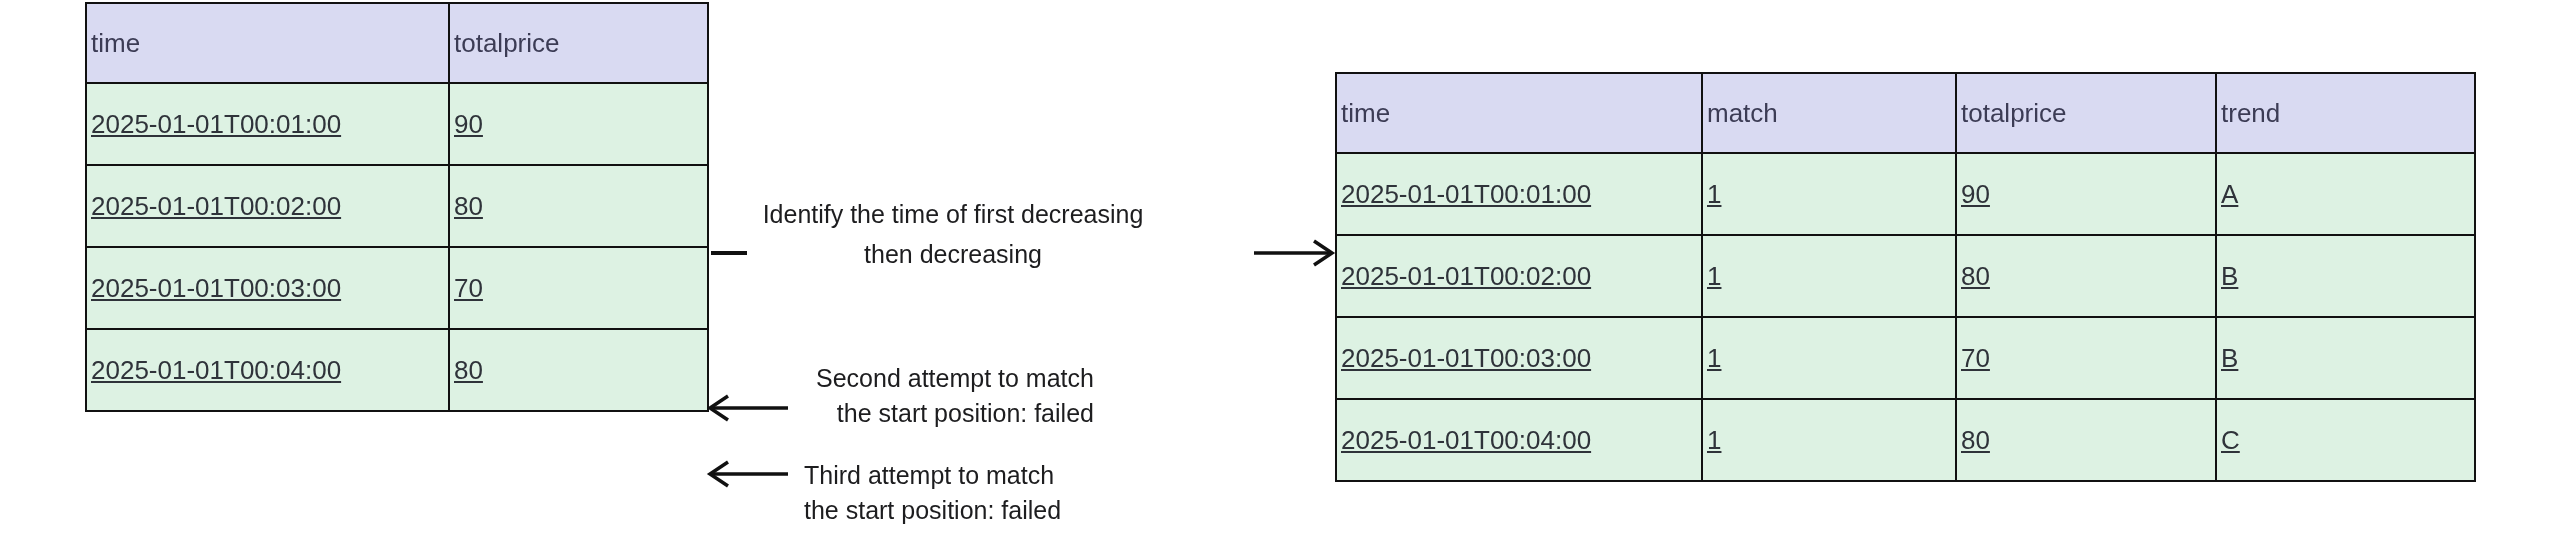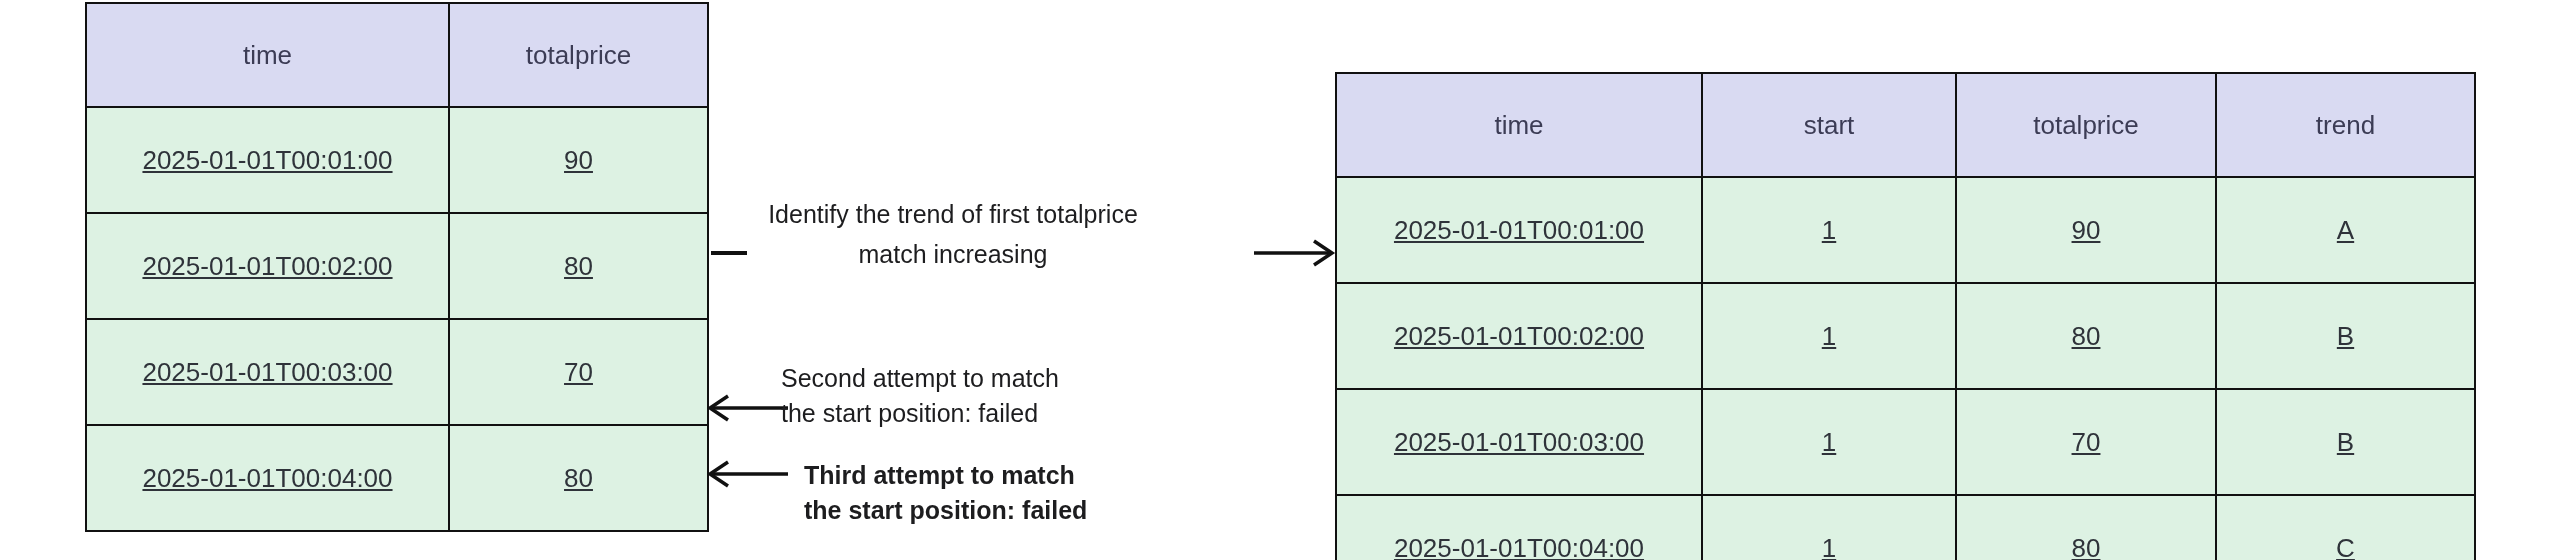--- a/index.html
+++ b/index.html
@@ -14,23 +14,23 @@
     font-family: "Liberation Sans", sans-serif;
     overflow: hidden;
   }
   .tbl {
     position: absolute;
     border-collapse: collapse;
     table-layout: fixed;
   }
   .tbl th, .tbl td {
     border: 2px solid var(--line, #111111);
-    text-align: center;
+    text-align: left;
     vertical-align: middle;
-    padding: 16px;
+    padding: 4px;
     font-size: 26px;
   }
   .tbl th {
     background: var(--header-bg, #d9daf2);
     color: var(--header-text, #3c3c55);
     font-weight: 400;
     height: 70px;
   }
   .tbl td {
     color: var(--table-text, #2f333a);
@@ -49,22 +49,22 @@
     font-size: 25px;
     white-space: nowrap;
   }
   #pattern-note {
     left: 673px;
     top: 194px;
     width: 560px;
     text-align: center;
     line-height: 40px;
   }
-  #second-attempt-note { left: 781px; top: 361px; line-height: 35px; }
-  #third-attempt-note  { left: 804px; top: 458px; line-height: 35px; font-weight: bold; }
+  #second-attempt-note { left: 816px; top: 361px; line-height: 35px; text-align: right; }
+  #third-attempt-note  { left: 804px; top: 458px; line-height: 35px; }
 
   .connector {
     position: absolute;
     left: 711px;
     top: 251px;
     width: 36px;
     height: 4px;
     background: var(--line, #111111);
   }
   .arrow { position: absolute; }
@@ -115,21 +115,21 @@
 <table class="tbl" id="output-table">
   <colgroup>
       <col style="width:366px">
       <col style="width:254px">
       <col style="width:260px">
       <col style="width:259px">
     </colgroup>
   <tbody>
       <tr>
     <th>time</th>
-    <th>start</th>
+    <th>match</th>
     <th>totalprice</th>
     <th>trend</th>
   </tr>
   <tr class="matched">
     <td>2025-01-01T00:01:00</td>
     <td>1</td>
     <td>90</td>
     <td>A</td>
   </tr>
   <tr class="matched">
@@ -149,22 +149,22 @@
     <td>1</td>
     <td>80</td>
     <td>C</td>
   </tr>
 </tbody>
   </table>
 
 <div class="connector"></div>
 
 <div class="note" id="pattern-note">
-  <div>Identify the trend of first totalprice</div>
-  <div>match increasing</div>
+  <div>Identify the time of first decreasing</div>
+  <div>then decreasing</div>
 </div>
 
 <div class="arrow" id="arrow-to-output">
   <svg width="88" height="32" viewBox="0 0 88 32">
     <line x1="4" y1="16" x2="80" y2="16"></line>
     <polyline points="64,4 82,16 64,28"></polyline>
   </svg>
 </div>
 
 <div class="arrow" id="arrow-second">

